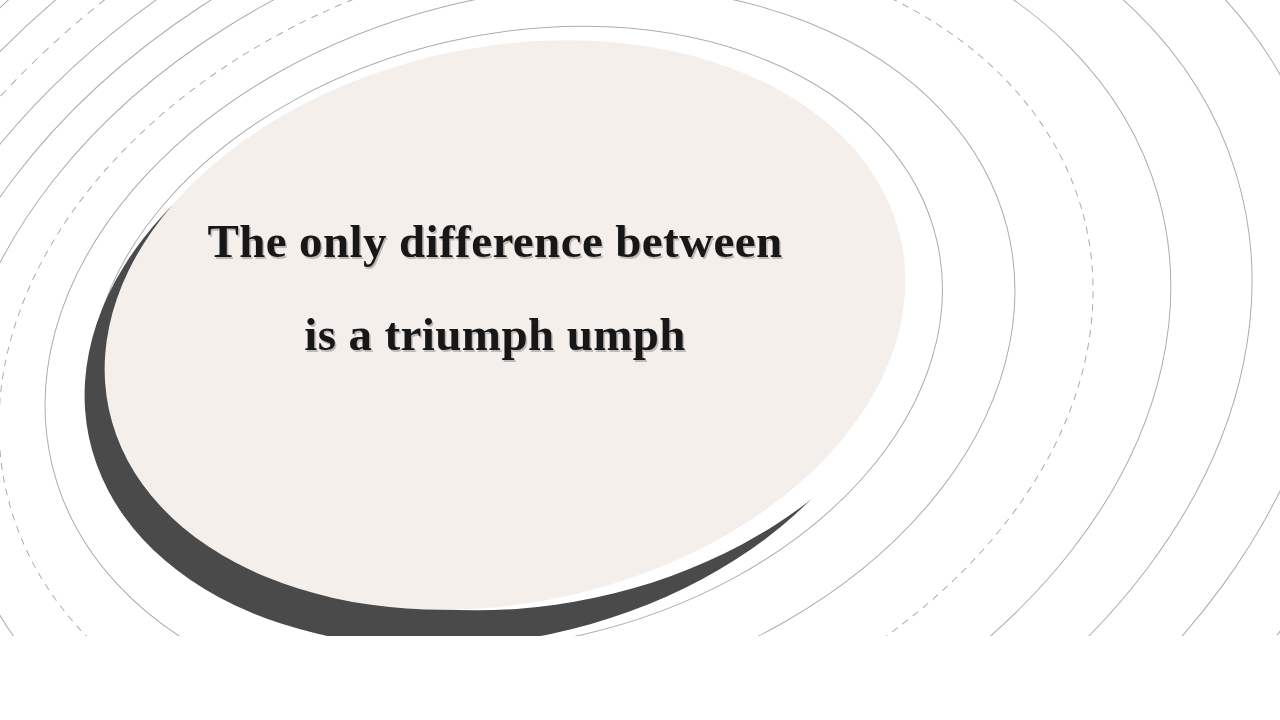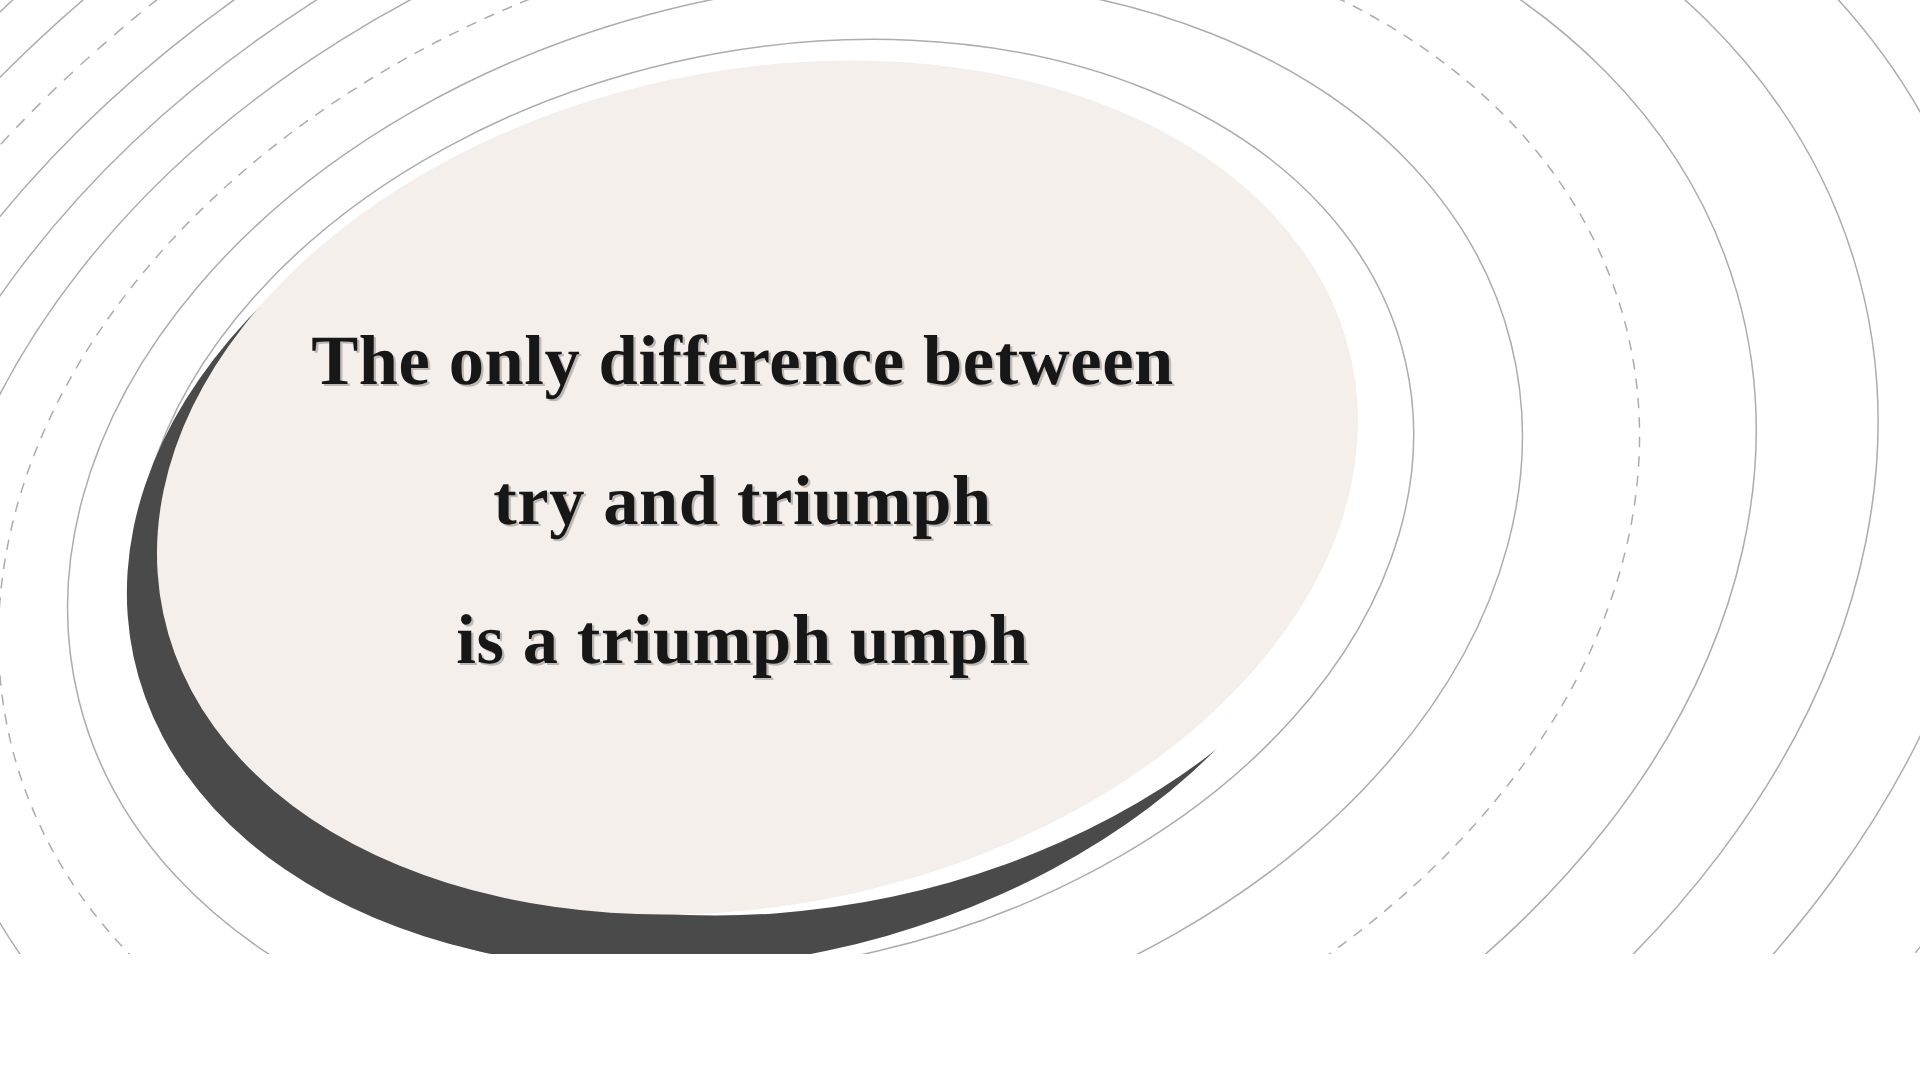--- a/index.html
+++ b/index.html
@@ -84,17 +84,16 @@
       </g>
 
       <rect x="0" y="0" width="1280" height="720" fill="#4A4A4A" mask="url(#crescentMask)"></rect>
 
       <ellipse cx="505" cy="325" rx="405" ry="278" transform="rotate(-12 505 325)" fill="#F5EFEC"></ellipse>
     </g>
   </svg>
 
   <div id="text-block">
     <span class="quote-line">The only difference between</span>
-    <span class="quote-line">try and triumph</span>
     <span class="quote-line">is a triumph umph</span>
   </div>
 
 </div>
 
 </body></html>

